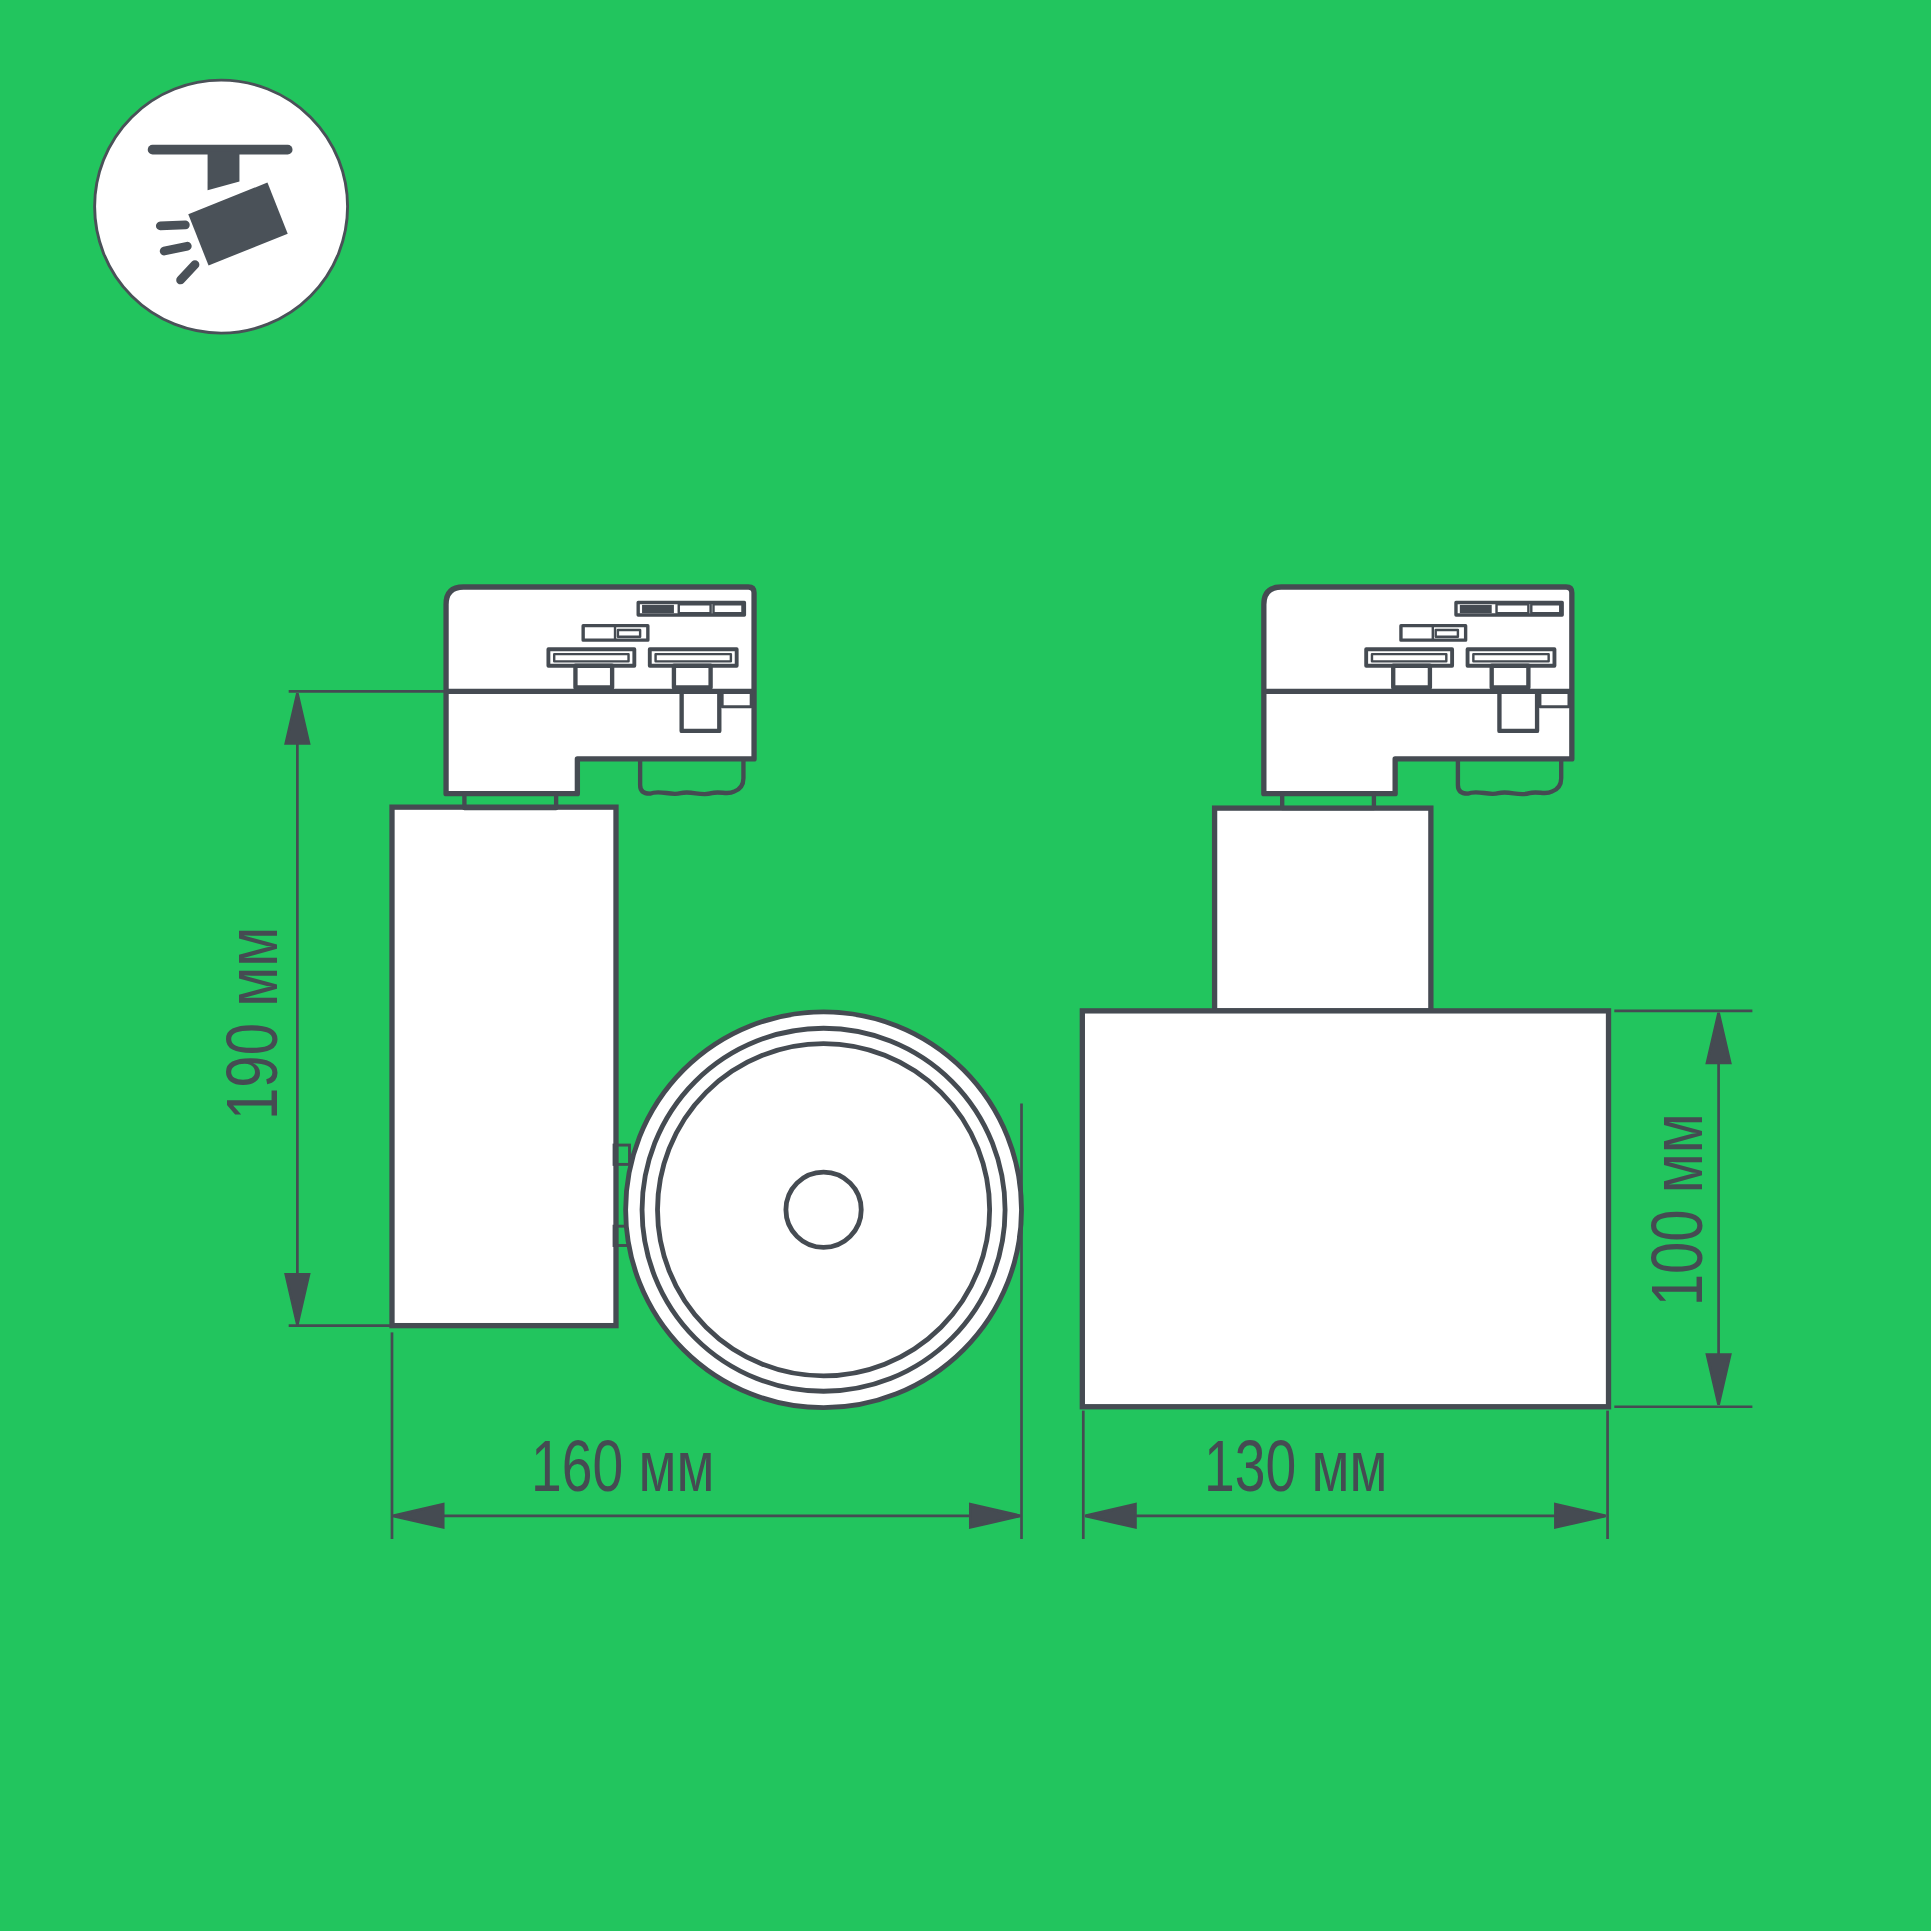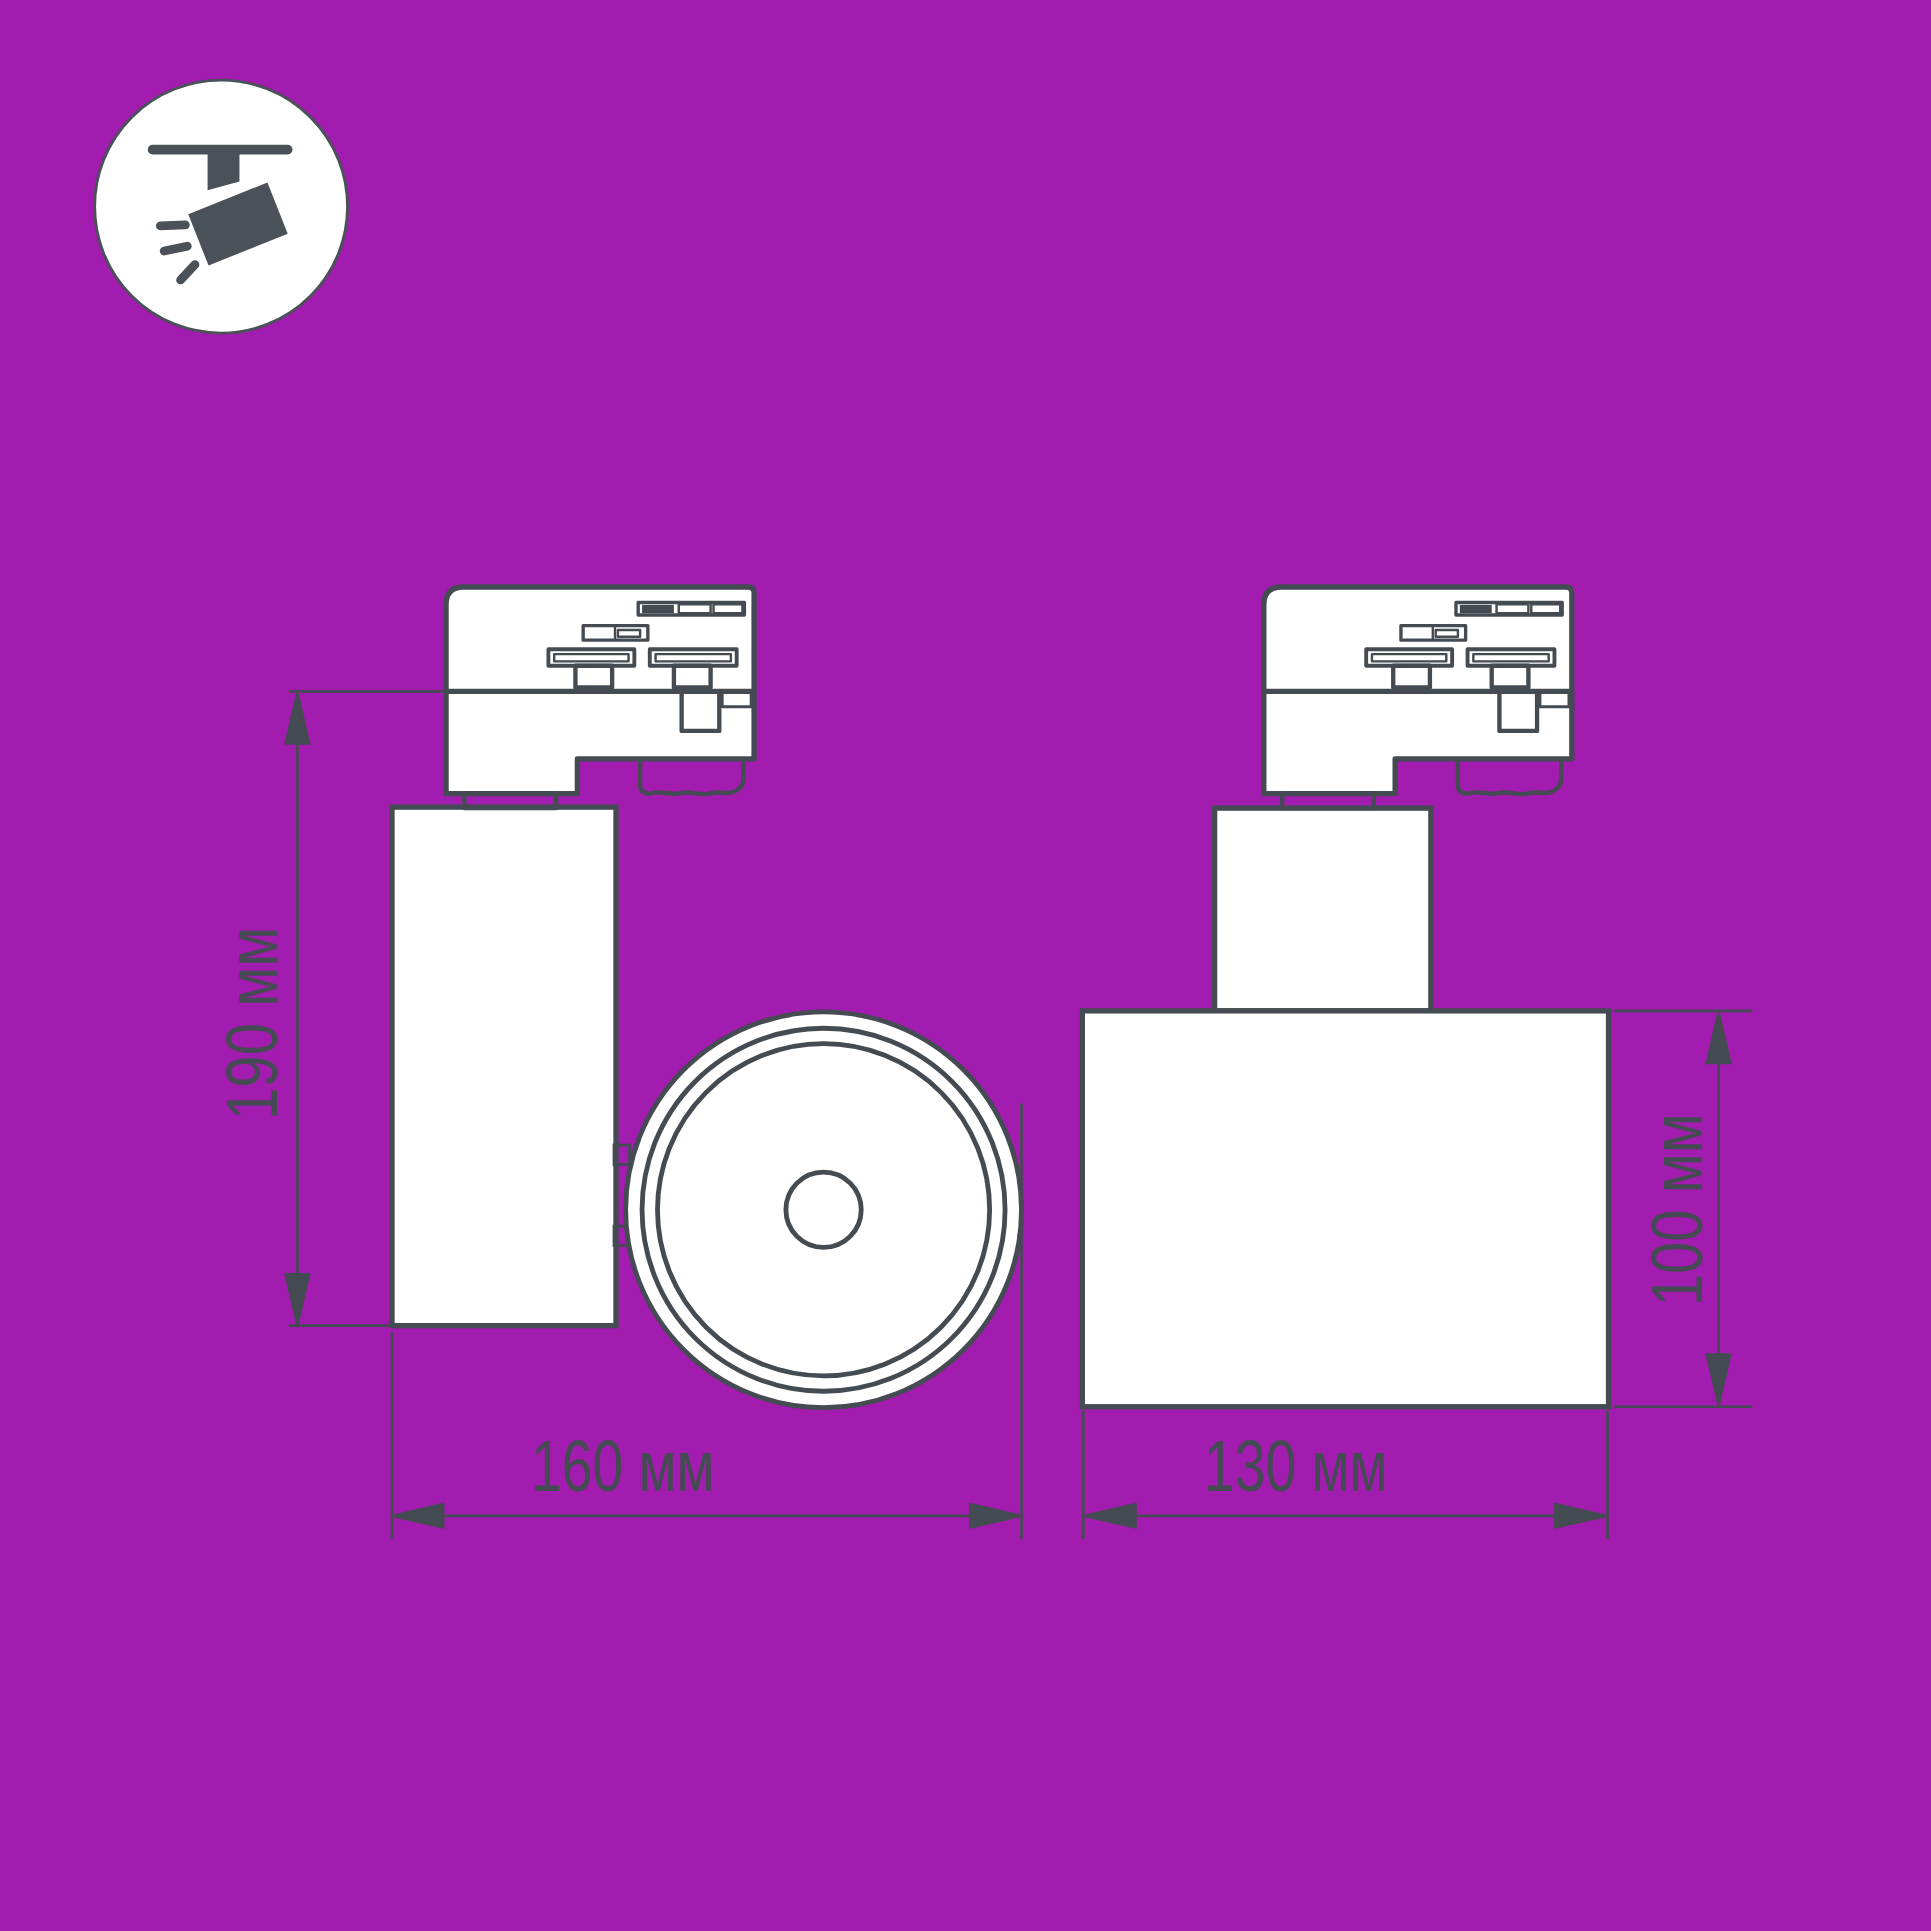--- a/index.html
+++ b/index.html
@@ -1,16 +1,16 @@
 <!DOCTYPE html>
 <html style="--ink: #454b52;"><head>
 <meta charset="utf-8">
 <style>
   html,body{margin:0;padding:0;background:#ffffff;}
-  .stage{position:relative;width:1931px;height:1931px;background:#a21caf;overflow:hidden;
+  .stage{position:relative;width:1931px;height:1931px;background:#22c55e;overflow:hidden;
          font-family:"Liberation Sans", sans-serif;}
   svg{display:block;}
   .dim-text{fill:var(--ink,#454b52);font-family:"Liberation Sans", sans-serif;
             font-size:74px;letter-spacing:0px;}
 </style>
 </head>
 <body style="background: rgb(255, 255, 255);">
 
 <div class="stage">
 <svg width="1931" height="1931" viewBox="0 0 2000 2000" xmlns="http://www.w3.org/2000/svg">

